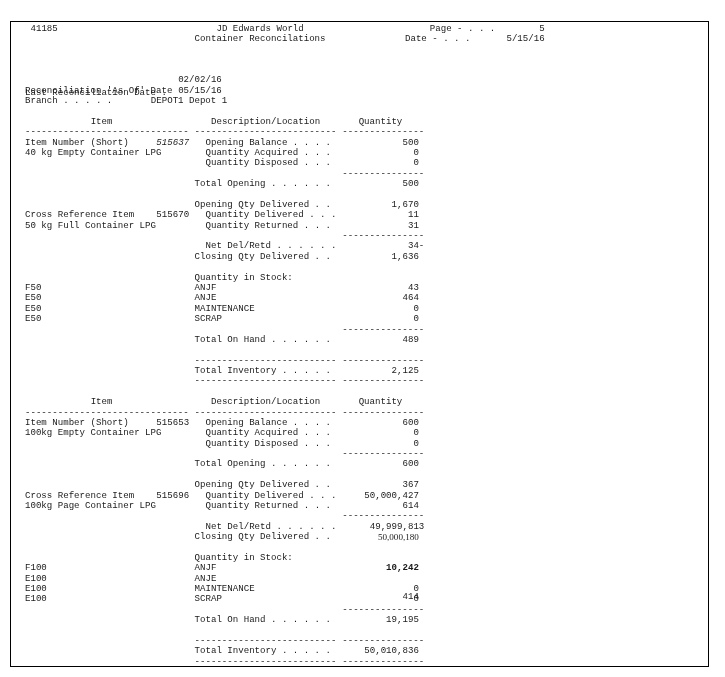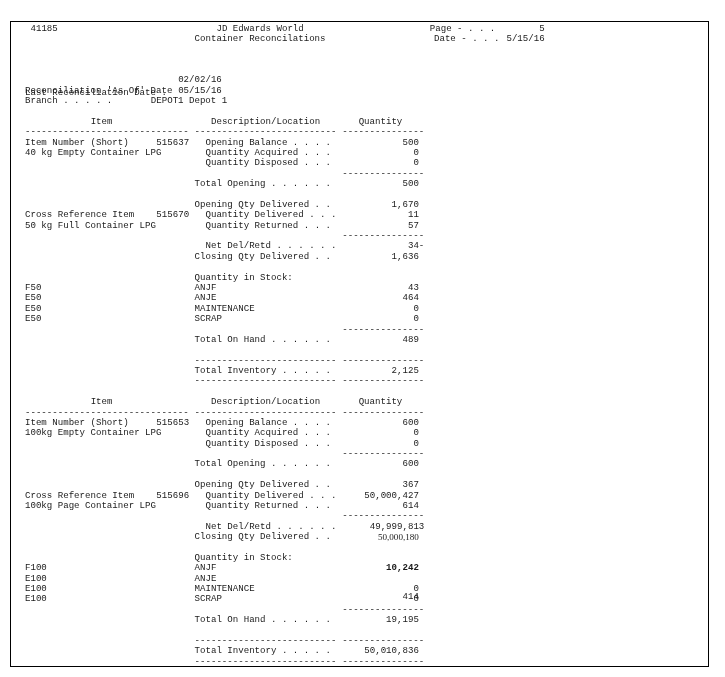--- a/index.html
+++ b/index.html
@@ -25,55 +25,55 @@
 <body>
 
 <div class="frame"></div>
 
 <div id="report">
     <div class="t" style="top: 23.5px; left: 30.47px;">41185</div>
     <div class="t" style="top: 23.5px; left: 216.45px;">JD Edwards World</div>
     <div class="t" style="top: 23.5px; left: 429.78px;">Page - . . .</div>
     <div class="t r" style="top: 23.5px; right: 180.35px;">5</div>
     <div class="t" style="top: 33.88px; left: 194.57px;">Container Reconcilations</div>
-    <div class="t" style="top: 33.88px; left: 434px;">Date - . . .</div>
+    <div class="t" style="top: 33.88px; left: 405px;">Date - . . .</div>
     <div class="t r" style="top: 33.88px; right: 180.35px;">5/15/16</div>
     <div class="t" style="top: 88px; left: 25px; text-align: right;">Last Reconciliation Date .</div>
     <div class="t" style="top: 75.4px; left: 178.16px;">02/02/16</div>
     <div class="t" style="top: 85.78px; left: 25px;">Reconciliation 'As Of' Date</div>
     <div class="t" style="top: 85.78px; left: 178.16px;">05/15/16</div>
     <div class="t" style="top: 96.16px; left: 25px;">Branch . . . . .</div>
     <div class="t" style="top: 96.16px; left: 150.81px;">DEPOT1 Depot 1</div>
     <div class="t" style="top: 116.92px; left: 90.64px;">Item</div>
     <div class="t" style="top: 116.92px; left: 210.98px;">Description/Location</div>
     <div class="t" style="top: 116.92px; left: 358.67px;">Quantity</div>
     <div class="t" style="top: 127.3px; left: 25px;">------------------------------</div>
     <div class="t" style="top: 127.3px; left: 194.57px;">--------------------------</div>
     <div class="t" style="top: 127.3px; left: 342.26px;">---------------</div>
     <div class="t" style="top: 137.68px; left: 25px;">Item Number (Short)</div>
-    <div class="t r" style="top: 137.68px; right: 535.9px;">515637</div>
+    <div class="t r" style="top: 137.68px; right: 535.9px; font-style: italic;">515637</div>
     <div class="t" style="top: 137.68px; left: 205.51px;">Opening Balance . . . .</div>
     <div class="t r" style="top: 137.68px; right: 306.16px;">500</div>
     <div class="t" style="top: 148.06px; left: 25px;">40 kg Empty Container LPG</div>
     <div class="t" style="top: 148.06px; left: 205.51px;">Quantity Acquired . . .</div>
     <div class="t r" style="top: 148.06px; right: 306.16px;">0</div>
     <div class="t" style="top: 158.44px; left: 205.51px;">Quantity Disposed . . .</div>
     <div class="t r" style="top: 158.44px; right: 306.16px;">0</div>
     <div class="t" style="top: 168.82px; left: 342.26px;">---------------</div>
     <div class="t" style="top: 179.2px; left: 194.57px;">Total Opening . . . . . .</div>
     <div class="t r" style="top: 179.2px; right: 306.16px;">500</div>
     <div class="t" style="top: 199.96px; left: 194.57px;">Opening Qty Delivered . .</div>
     <div class="t r" style="top: 199.96px; right: 306.16px;">1,670</div>
     <div class="t" style="top: 210.34px; left: 25px;">Cross Reference Item</div>
     <div class="t r" style="top: 210.34px; right: 535.9px;">515670</div>
     <div class="t" style="top: 210.34px; left: 205.51px;">Quantity Delivered . . .</div>
     <div class="t r" style="top: 210.34px; right: 306.16px;">11</div>
     <div class="t" style="top: 220.72px; left: 25px;">50 kg Full Container LPG</div>
     <div class="t" style="top: 220.72px; left: 205.51px;">Quantity Returned . . .</div>
-    <div class="t r" style="top: 220.72px; right: 306.16px;">57</div>
+    <div class="t r" style="top: 220.72px; right: 306.16px;">31</div>
     <div class="t" style="top: 231.1px; left: 342.26px;">---------------</div>
     <div class="t" style="top: 241.48px; left: 205.51px;">Net Del/Retd . . . . . .</div>
     <div class="t r" style="top: 241.48px; right: 300.69px;">34-</div>
     <div class="t" style="top: 251.86px; left: 194.57px;">Closing Qty Delivered . .</div>
     <div class="t r" style="top: 251.86px; right: 306.16px;">1,636</div>
     <div class="t" style="top: 272.62px; left: 194.57px;">Quantity in Stock:</div>
     <div class="t" style="top: 283px; left: 25px;">F50</div>
     <div class="t" style="top: 283px; left: 194.57px;">ANJF</div>
     <div class="t r" style="top: 283px; right: 306.16px;">43</div>
     <div class="t" style="top: 293.38px; left: 25px;">E50</div>

